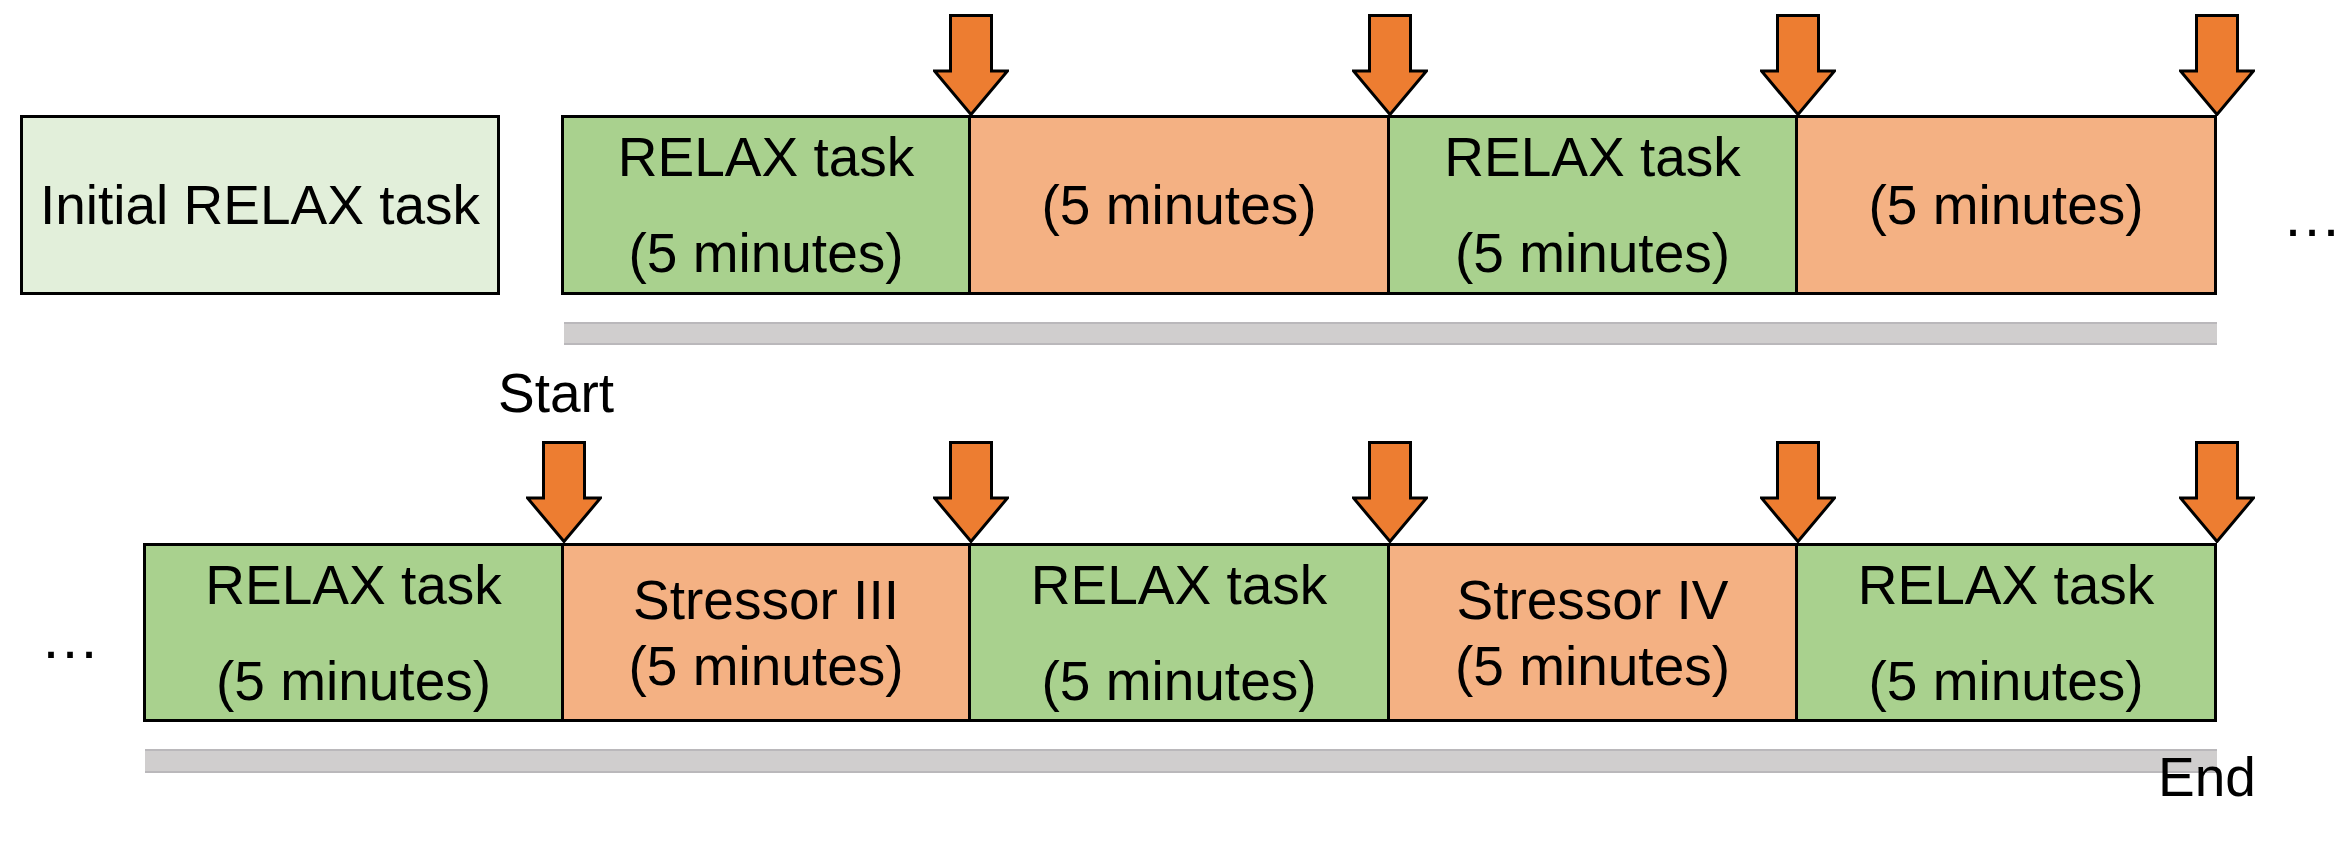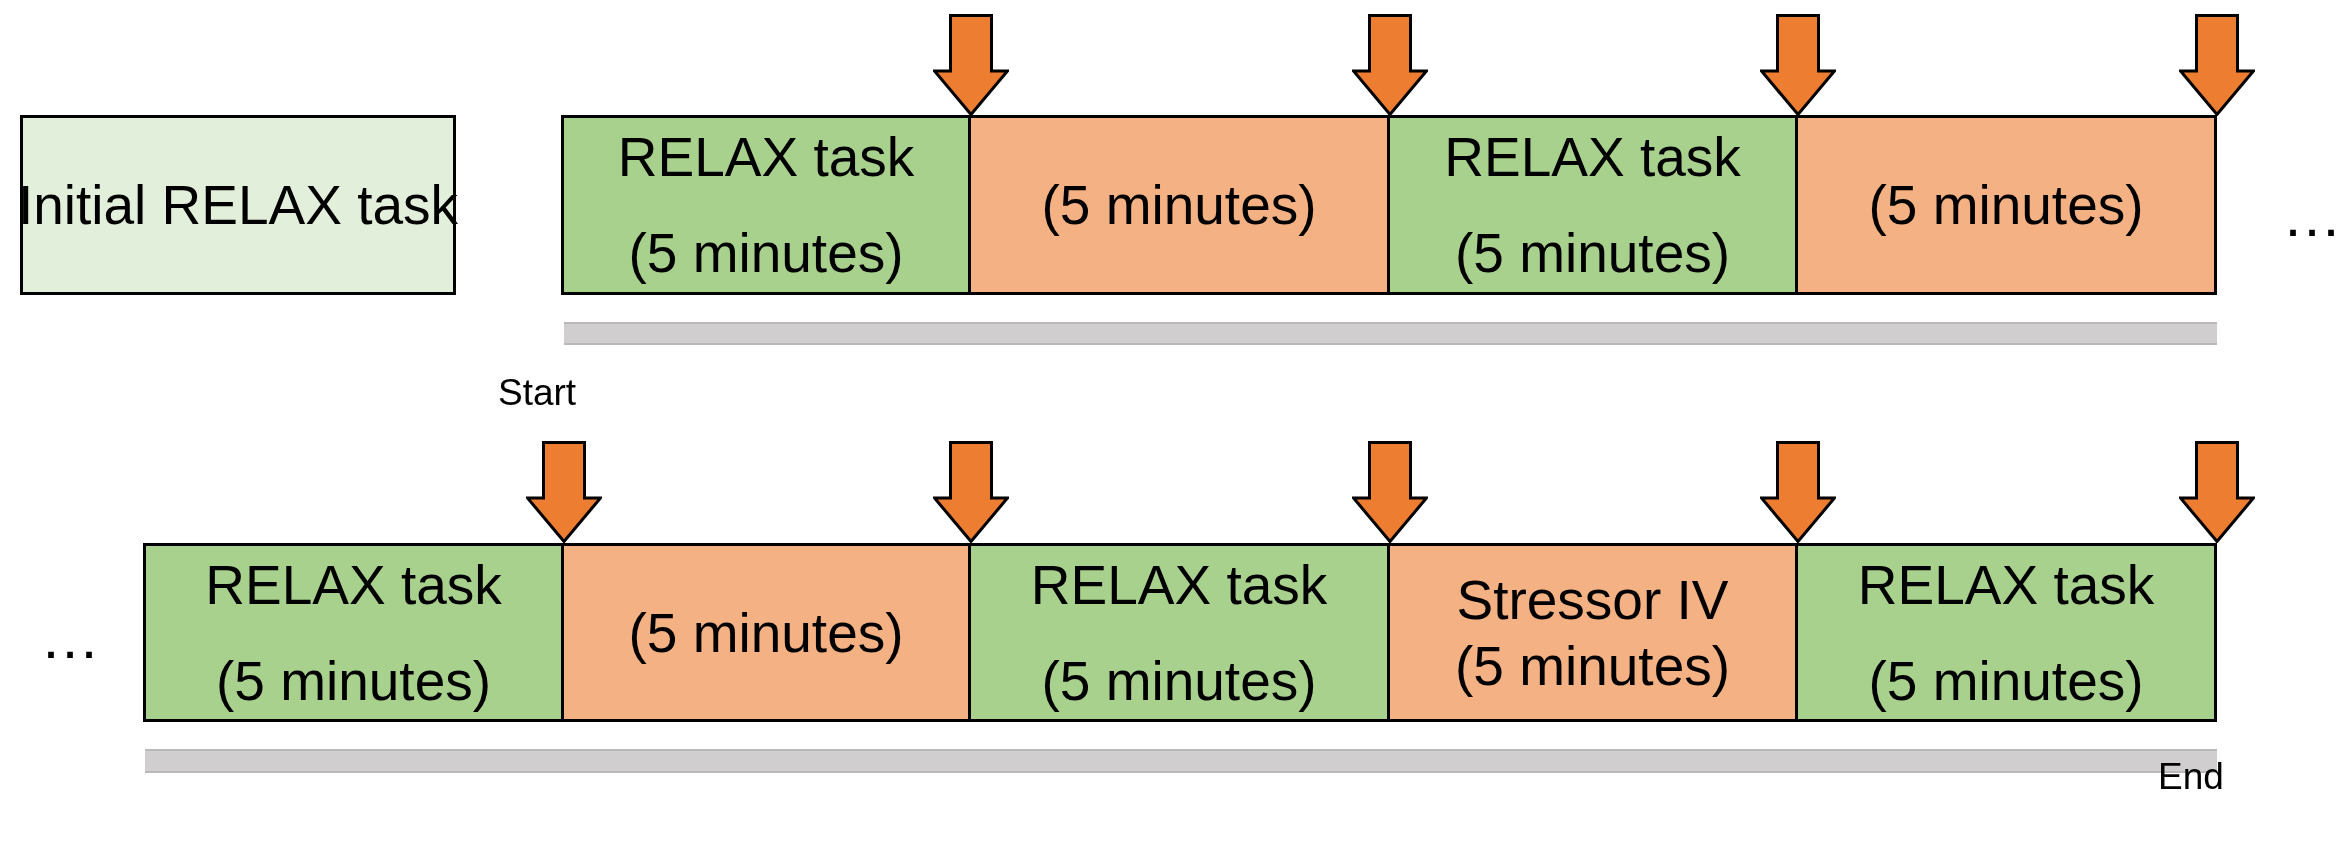--- a/index.html
+++ b/index.html
@@ -44,21 +44,21 @@
   }
   .bar {
     position: absolute;
     box-sizing: border-box;
     background: var(--timeline-bar-fill, #d0cece);
     border-top: 2px solid #bab8bb;
     border-bottom: 2px solid #bab8bb;
   }
   .marker-label {
     position: absolute;
-    font-size: 37px;
+    font-size: 55px;
     line-height: 58px;
     white-space: nowrap;
   }
   .ellipsis {
     position: absolute;
     font-size: 60px;
     line-height: 60px;
     letter-spacing: 4px;
     white-space: nowrap;
   }
@@ -74,21 +74,21 @@
   <svg class="arrow" style="left:1352px; top:14px;" viewBox="0 0 76 102" aria-hidden="true">
     <polygon points="17.5,1.5 58.5,1.5 58.5,57 74.5,57 38,100.5 1.5,57 17.5,57"></polygon>
   </svg>
   <svg class="arrow" style="left:1760px; top:14px;" viewBox="0 0 76 102" aria-hidden="true">
     <polygon points="17.5,1.5 58.5,1.5 58.5,57 74.5,57 38,100.5 1.5,57 17.5,57"></polygon>
   </svg>
   <svg class="arrow" style="left:2179px; top:14px;" viewBox="0 0 76 102" aria-hidden="true">
     <polygon points="17.5,1.5 58.5,1.5 58.5,57 74.5,57 38,100.5 1.5,57 17.5,57"></polygon>
   </svg>
 
-  <div class="box pale" style="left:20px; top:115px; width:436px;">
+  <div class="box pale" style="left:20px; top:115px; width:480px;">
     <div class="line">Initial RELAX task</div>
   </div>
   <div class="box green" style="left:561px; top:115px; width:410px;">
     <div class="line">RELAX task</div>
     <div class="line">(5 minutes)</div>
   </div>
   <div class="box orange" style="left:968px; top:115px; width:422px;">
     <div class="line">(5 minutes)</div>
   </div>
   <div class="box green" style="left:1387px; top:115px; width:411px;">
@@ -120,20 +120,21 @@
     <polygon points="17.5,1.5 58.5,1.5 58.5,57 74.5,57 38,100.5 1.5,57 17.5,57"></polygon>
   </svg>
 
   <div class="ellipsis" style="left:40px; top:608px;">…</div>
 
   <div class="box green" style="left:143px; top:543px; width:421px; height:179px;">
     <div class="line">RELAX task</div>
     <div class="line">(5 minutes)</div>
   </div>
   <div class="box orange" style="left:561px; top:543px; width:410px; height:179px;">
+    <div class="line">Stressor III</div>
     <div class="line">(5 minutes)</div>
   </div>
   <div class="box green" style="left:968px; top:543px; width:422px; height:179px;">
     <div class="line">RELAX task</div>
     <div class="line">(5 minutes)</div>
   </div>
   <div class="box orange" style="left:1387px; top:543px; width:411px; height:179px;">
     <div class="line">Stressor IV</div>
     <div class="line">(5 minutes)</div>
   </div>

